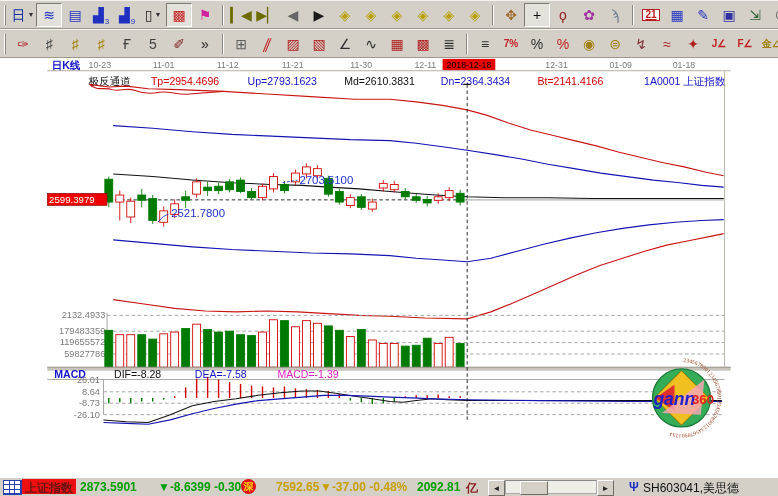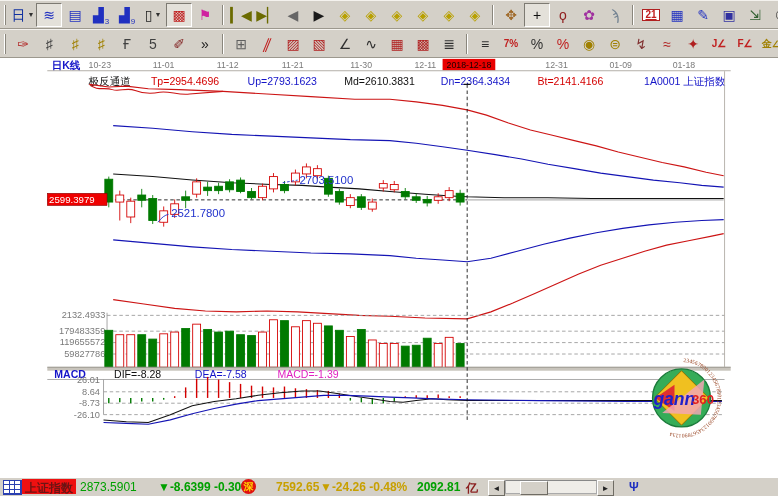--- a/index.html
+++ b/index.html
@@ -440,29 +440,30 @@
         <div></div>
         <div></div>
         <div></div>
         <div></div>
         <div></div>
         <div></div>
         <div></div>
         <div></div>
       </div>
       <div class="sb-item sb-badge" style="left: 22px;">上证指数</div>
-      <div class="sb-item" style="left: 80px; color: rgb(0, 160, 0); font-weight: normal;">2873.5901</div>
+      <div class="sb-item" style="left: 80px; color: rgb(0, 160, 0); font-weight: bold;">2873.5901</div>
       <div class="sb-item" style="left: 158px; color: rgb(0, 160, 0); font-weight: bold;">▼-8.6399 -0.30%</div>
       <div class="sb-item sb-circ" style="left: 241px;">深</div>
       <div class="sb-item" style="left: 276px; color: rgb(200, 160, 0); font-weight: bold;">7592.65</div>
-      <div class="sb-item" style="left: 320px; color: rgb(200, 160, 0); font-weight: bold;">▼-24.26 -0.48%</div>
+      <div class="sb-item" style="left: 320px; color: rgb(200, 160, 0); font-weight: bold;">▼-37.00 -0.48%</div>
       <div class="sb-item" style="left: 417px; color: rgb(0, 160, 0); font-weight: bold;">2092.81</div>
       <div class="sb-item" style="left: 466px; color: rgb(139, 32, 32); font-weight: bold;">亿</div>
       <div class="sb-item sbar" style="left: 488px;">
         <div class="sarr">◄</div>
         <div class="strack">
           <div class="sthumb"></div>
         </div>
         <div class="sarr">►</div>
       </div>
       <div class="sb-item" style="left: 629px; color: rgb(32, 48, 192); font-weight: bold;">Ψ</div>
+      <div class="sb-item" style="left: 643px; color: rgb(17, 17, 17);">SH603041,美思德</div>
     </div>
 </div>
 
 </body></html>

